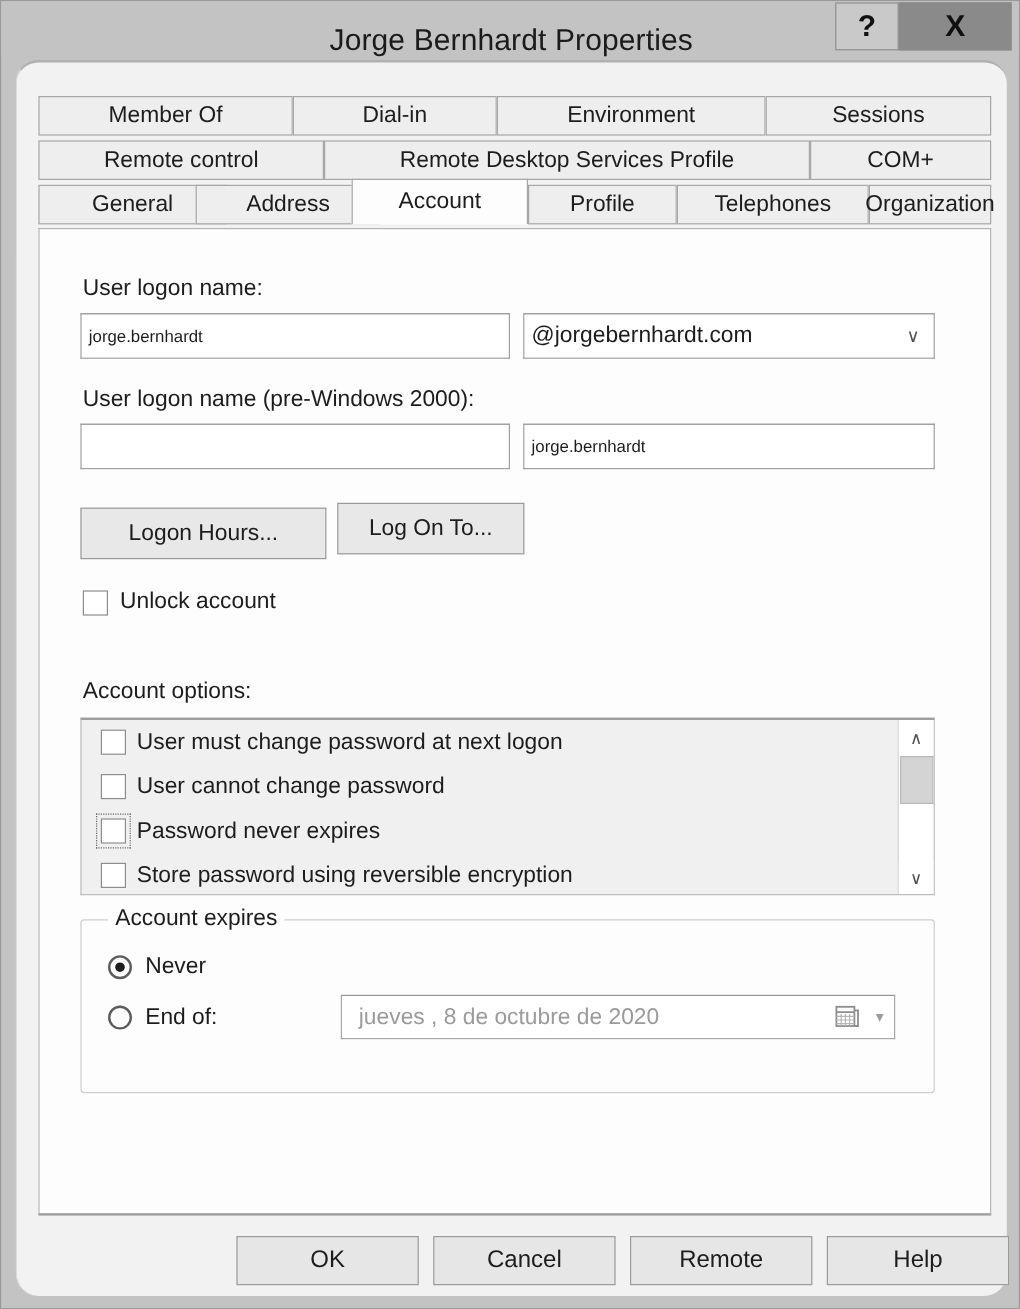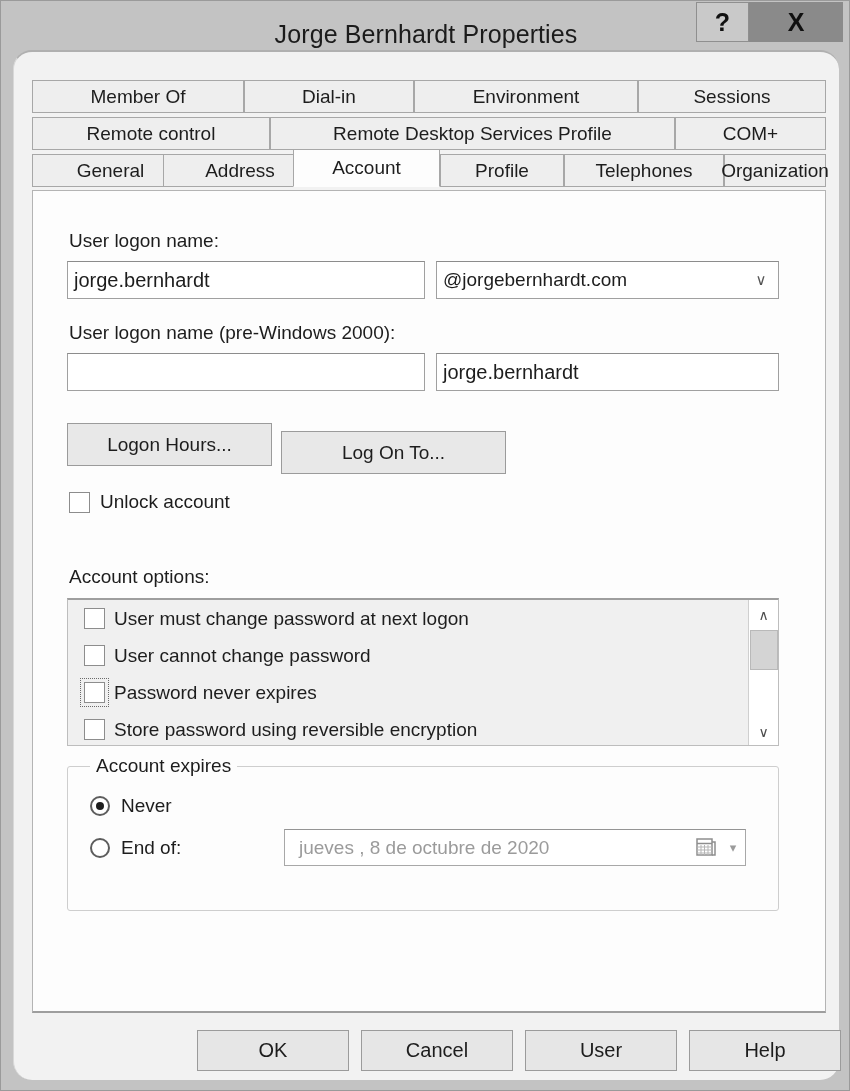--- a/index.html
+++ b/index.html
@@ -147,21 +147,21 @@
     color: #1d1d1d;
     white-space: nowrap;
   }
 
   .textbox {
     position: absolute;
     box-sizing: border-box;
     background: #ffffff;
     border: 1px solid #a0a0a0;
     border-top-color: #8c8c8c;
-    font-size: 20px;
+    font-size: 14px;
     color: #1d1d1d;
     display: flex;
     align-items: center;
     padding-left: 6px;
     white-space: nowrap;
     overflow: hidden;
   }
 
   .combobox {
     position: absolute;
@@ -469,21 +469,21 @@
       </div>
 
       <div class="field-label" style="left:36px; top:131px;">User logon name (pre-Windows 2000):</div>
 
       <div class="textbox" id="pre-windows-domain-input" style="left:34px; top:162px; width:358px; height:38px;"></div>
 
       <div class="textbox" id="pre-windows-name-input" style="left:403px; top:162px; width:343px; height:38px;">jorge.bernhardt</div>
 
       <div class="pushbutton" id="logon-hours-button" style="left:34px; top:232px; width:205px; height:43px;">Logon Hours...</div>
 
-      <div class="pushbutton" id="log-on-to-button" style="left:248px; top:240px; width:225px; height:43px;">Log On To...</div>
+      <div class="pushbutton" id="log-on-to-button" style="left:248px; top:228px; width:156px; height:43px;">Log On To...</div>
 
       <div class="checkrow" id="unlock-account-row">
         <div class="cb-box"></div>
         <div class="cb-label">Unlock account</div>
       </div>
 
       <div class="field-label" style="left:36px; top:375px;">Account options:</div>
 
       <div id="account-options-list">
         <div class="opt-row">
@@ -541,18 +541,18 @@
           </div>
           <div id="datepicker-arrow">▾</div>
         </div>
       </div>
 
     </div>
 
     <div id="button-bar">
       <div class="dlg-button" id="ok-button">OK</div>
       <div class="dlg-button" id="cancel-button">Cancel</div>
-      <div class="dlg-button" id="apply-button">User</div>
+      <div class="dlg-button" id="apply-button">Remote</div>
       <div class="dlg-button" id="help-dlg-button">Help</div>
     </div>
 
   </div>
 </div>
 
 </body></html>

